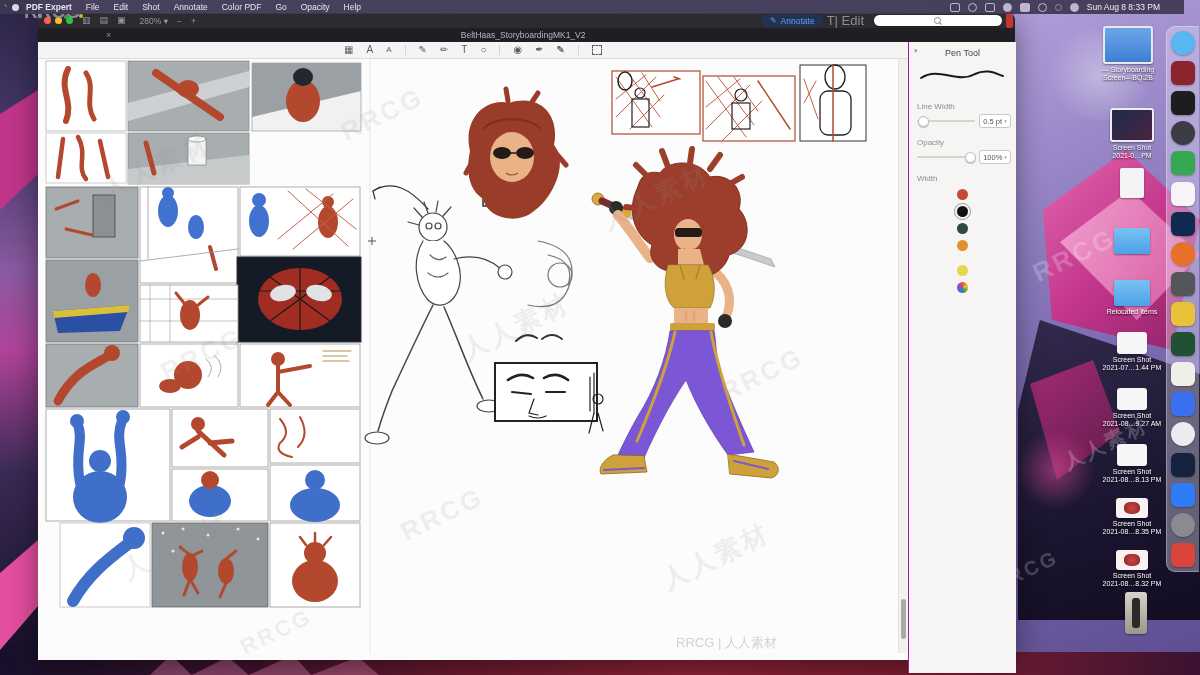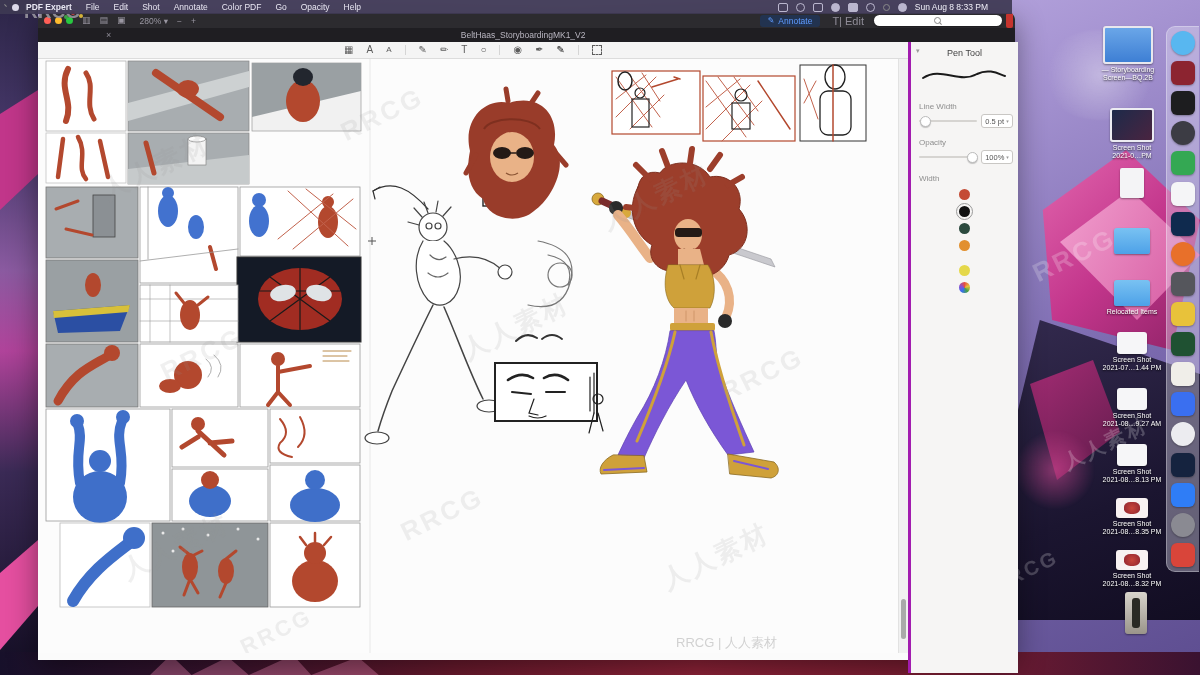--- a/index.html
+++ b/index.html
@@ -7,62 +7,62 @@
         font-family:"Liberation Sans","DejaVu Sans",sans-serif;background:#9183c4}
   .abs{position:absolute}
   
   .dt-right{left:0;top:0;width:1200px;height:675px;
      background:linear-gradient(155deg,#b3a3dd 0%,#c9b9ec 22%,#a694d2 45%,#7c6bb0 70%,#5d4d90 100%)}
   .dt-blob{border-radius:50%;filter:blur(1px)}
   .poly{position:absolute}
   .dt-bottom{left:0;top:652px;width:1200px;height:23px;
      background:linear-gradient(90deg,#17102a 0%,#3c1430 18%,#6e1b2f 38%,#93243a 58%,#7c1e33 78%,#3a1230 100%)}
   
-  .menubar{left:0;top:0;width:1012px;height:14px;background:rgba(62,56,82,.92);
+  .menubar{left:0;top:0;width:1184px;height:14px;background:rgba(62,56,82,.92);
      display:flex;align-items:center;color:#e8e6f2;font-size:8.5px}
   .menubar .mi{margin:0 7px;white-space:nowrap}
   .menubar .mi.b{font-weight:bold}
   .apple{width:7px;height:7px;border-radius:50%;background:#dcd9ea;margin-left:12px}
   .status{margin-left:auto;display:flex;align-items:center;gap:8px;padding-right:24px}
   .sicon{width:8px;height:7px;border:1px solid #cfcbe2;border-radius:2px;opacity:.85}
   .sicon.round{border-radius:50%;width:7px}
   .sicon.fill{background:#cfcbe2}
   .clock{font-size:8.5px;color:#f0eef8;white-space:nowrap}
   
   .win{left:38px;top:13px;width:977px;height:647px;background:#fbfbfb;border-radius:6px 6px 0 0;
        box-shadow:0 8px 30px rgba(0,0,0,.45)}
   .titlebar{left:0;top:0;width:977px;height:15px;background:#2c2b2f;border-radius:6px 6px 0 0;
       display:flex;align-items:center}
   .tl{width:7px;height:7px;border-radius:50%;margin-left:6px}
   .chromeicon{color:#9a97a2;font-size:9px;margin-left:9px;line-height:15px}
   .zoomctl{color:#9a97a2;font-size:8.5px;margin-left:14px;display:flex;gap:9px;align-items:center}
   .annotate-pill{margin-left:auto;background:#223350;color:#5f9bff;font-size:8.5px;
       border-radius:3px;padding:1px 8px;display:flex;align-items:center;gap:4px}
-  .editlbl{color:#8f8c97;font-size:11px;margin:0 10px 0 12px}
+  .editlbl{color:#8f8c97;font-size:13px;margin:0 10px 0 4px}
   .searchpill{width:128px;height:11px;background:#fff;border-radius:6px;margin-right:4px;
       position:relative;box-shadow:0 1px 2px rgba(0,0,0,.4)}
   .lens{position:absolute;left:60px;top:2px;width:5px;height:5px;border:1px solid #8a8a8a;border-radius:50%}
   .lens::after{content:"";position:absolute;left:4px;top:5px;width:3px;height:1px;background:#8a8a8a;transform:rotate(45deg)}
   .redpin{width:7px;height:15px;background:#c6342e;border-radius:2px;margin-right:2px}
   .tabbar{left:0;top:15px;width:977px;height:14px;background:#1f1e22;display:flex;align-items:center}
   .tabclose{color:#8f8c97;font-size:9px;margin-left:68px}
   .tabtitle{color:#b9b6c1;font-size:8.5px;margin:0 auto;transform:translateX(-40px)}
   .toolbar{left:0;top:29px;width:870px;height:16px;background:#f4f4f4;border-bottom:1px solid #dcdcdc;
       display:flex;align-items:center;justify-content:center;gap:13px}
   .tbi{color:#5c5c5c;font-size:10px;line-height:16px}
   .tbi.small{font-size:8px}
   .tbi.active{color:#111}
   .tbdiv{width:1px;height:10px;background:#d5d5d5}
   .selbox{width:8px;height:8px;border:1px dashed #5c5c5c}
   
   .doc{left:0;top:46px;width:860px;height:594px;background:#fcfcfc;overflow:hidden}
   .vscroll{left:860px;top:46px;width:9px;height:594px;background:#f1f1f1;border-left:1px solid #e2e2e2}
   .vthumb{position:absolute;left:2px;top:540px;width:5px;height:40px;background:#a9a9a9;border-radius:3px}
   
-  .panel{left:870px;top:29px;width:107px;height:631px;background:#f6f5f4;border-left:3px solid #a21caf;color:#3c3c3c}
+  .panel{left:870px;top:29px;width:107px;height:631px;background:#f6f5f4;border-left:1px solid #a21caf;color:#3c3c3c}
   .ptitle{text-align:center;font-size:9px;margin-top:6px;color:#444}
   .pcollapse{position:absolute;left:5px;top:5px;color:#9a9a9a;font-size:7px}
   .plabel{font-size:8px;color:#8e8e8e;margin:10px 0 3px 8px}
   .sliderrow{display:flex;align-items:center;gap:4px;margin-left:8px}
   .strack{position:relative;width:58px;height:2px;background:#d6d4d1;border-radius:1px}
   .sthumb{position:absolute;top:-4px;width:9px;height:9px;background:#fff;border:1px solid #bbb;border-radius:50%;box-shadow:0 1px 1px rgba(0,0,0,.2)}
   .valbox{min-width:26px;height:12px;border:1px solid #c9c7c4;border-radius:3px;background:#fff;
       font-size:7.5px;color:#555;display:flex;align-items:center;justify-content:center;gap:2px;padding:0 2px}
   .swatches{display:flex;flex-direction:column;align-items:center;gap:6px;margin-top:6px}
   .sw{width:11px;height:11px;border-radius:50%}

